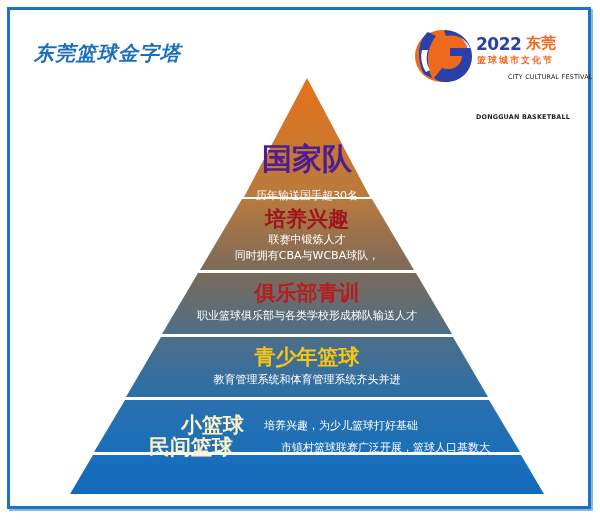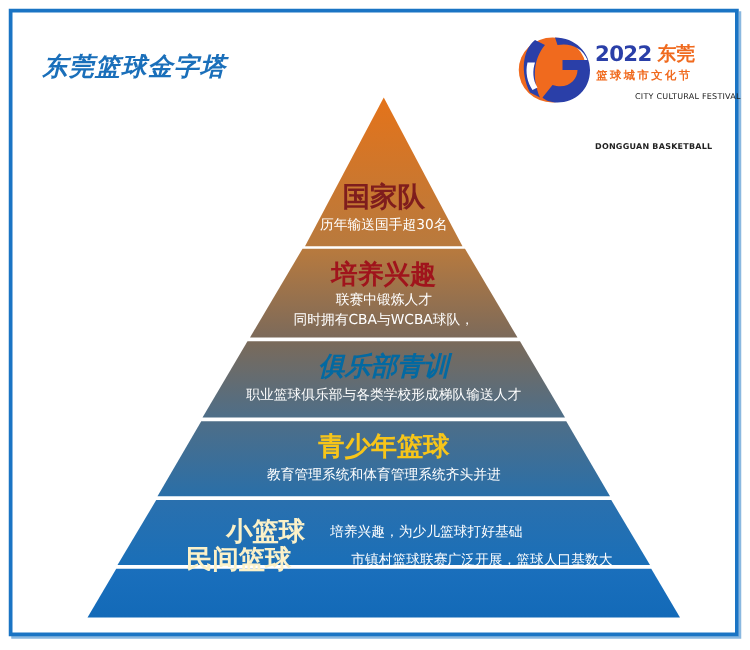--- a/index.html
+++ b/index.html
@@ -78,32 +78,32 @@
 
   <polygon points="307,78 244,197 370,197" fill="url(#g0)"></polygon>
   <polygon points="242,199 372,199 414,270 200,270" fill="url(#g1)"></polygon>
   <polygon points="198,273 416,273 452,334 162,334" fill="url(#g2)"></polygon>
   <polygon points="161,337 453,337 488,397 126,397" fill="url(#g3)"></polygon>
   <polygon points="125,400 489,400 520,452 94,452" fill="url(#g4)"></polygon>
   <polygon points="93,455 521,455 544,494 70,494" fill="url(#g5)"></polygon>
 </svg>
 
 <div class="lbl" style="left:207px;top:146px;width:200px;">
-  <div class="main" style="font-size:22px;color:#7f1d1d;line-height:26px;">国家队</div>
-  <div class="desc" style="font-size:11px;line-height:16px;margin-top:0;">历年输送国手超30名</div>
+  <div class="main" style="font-size:30px;color:#4c1d95;line-height:26px;">国家队</div>
+  <div class="desc" style="font-size:11px;line-height:16px;margin-top:16px;">历年输送国手超30名</div>
 </div>
 
 <div class="lbl" style="left:207px;top:206px;width:200px;">
   <div class="main" style="font-size:21px;color:#a0141c;line-height:26px;">培养兴趣</div>
   <div class="desc" style="font-size:11px;line-height:15px;">联赛中锻炼人才</div>
   <div class="desc" style="font-size:11px;line-height:15px;margin-top:1px;">同时拥有CBA与WCBA球队，</div>
 </div>
 
 <div class="lbl" style="left:157px;top:280px;width:300px;">
-  <div class="main" style="font-size:21px;color:#0369a1;line-height:26px;font-style:italic;">俱乐部青训</div>
+  <div class="main" style="font-size:21px;color:#b91c1c;line-height:26px;">俱乐部青训</div>
   <div class="desc" style="font-size:11px;line-height:16px;margin-top:2px;">职业篮球俱乐部与各类学校形成梯队输送人才</div>
 </div>
 
 <div class="lbl" style="left:157px;top:344px;width:300px;">
   <div class="main" style="font-size:21px;color:#f7c519;line-height:26px;">青少年篮球</div>
   <div class="desc" style="font-size:11px;line-height:16px;margin-top:2px;">教育管理系统和体育管理系统齐头并进</div>
 </div>
 
 <div class="lbl" style="left:181px;top:412px;width:300px;text-align:left;display:flex;align-items:center;">
   <span class="main" style="font-size:21px;color:#fbf1c8;line-height:26px;">小篮球</span>

